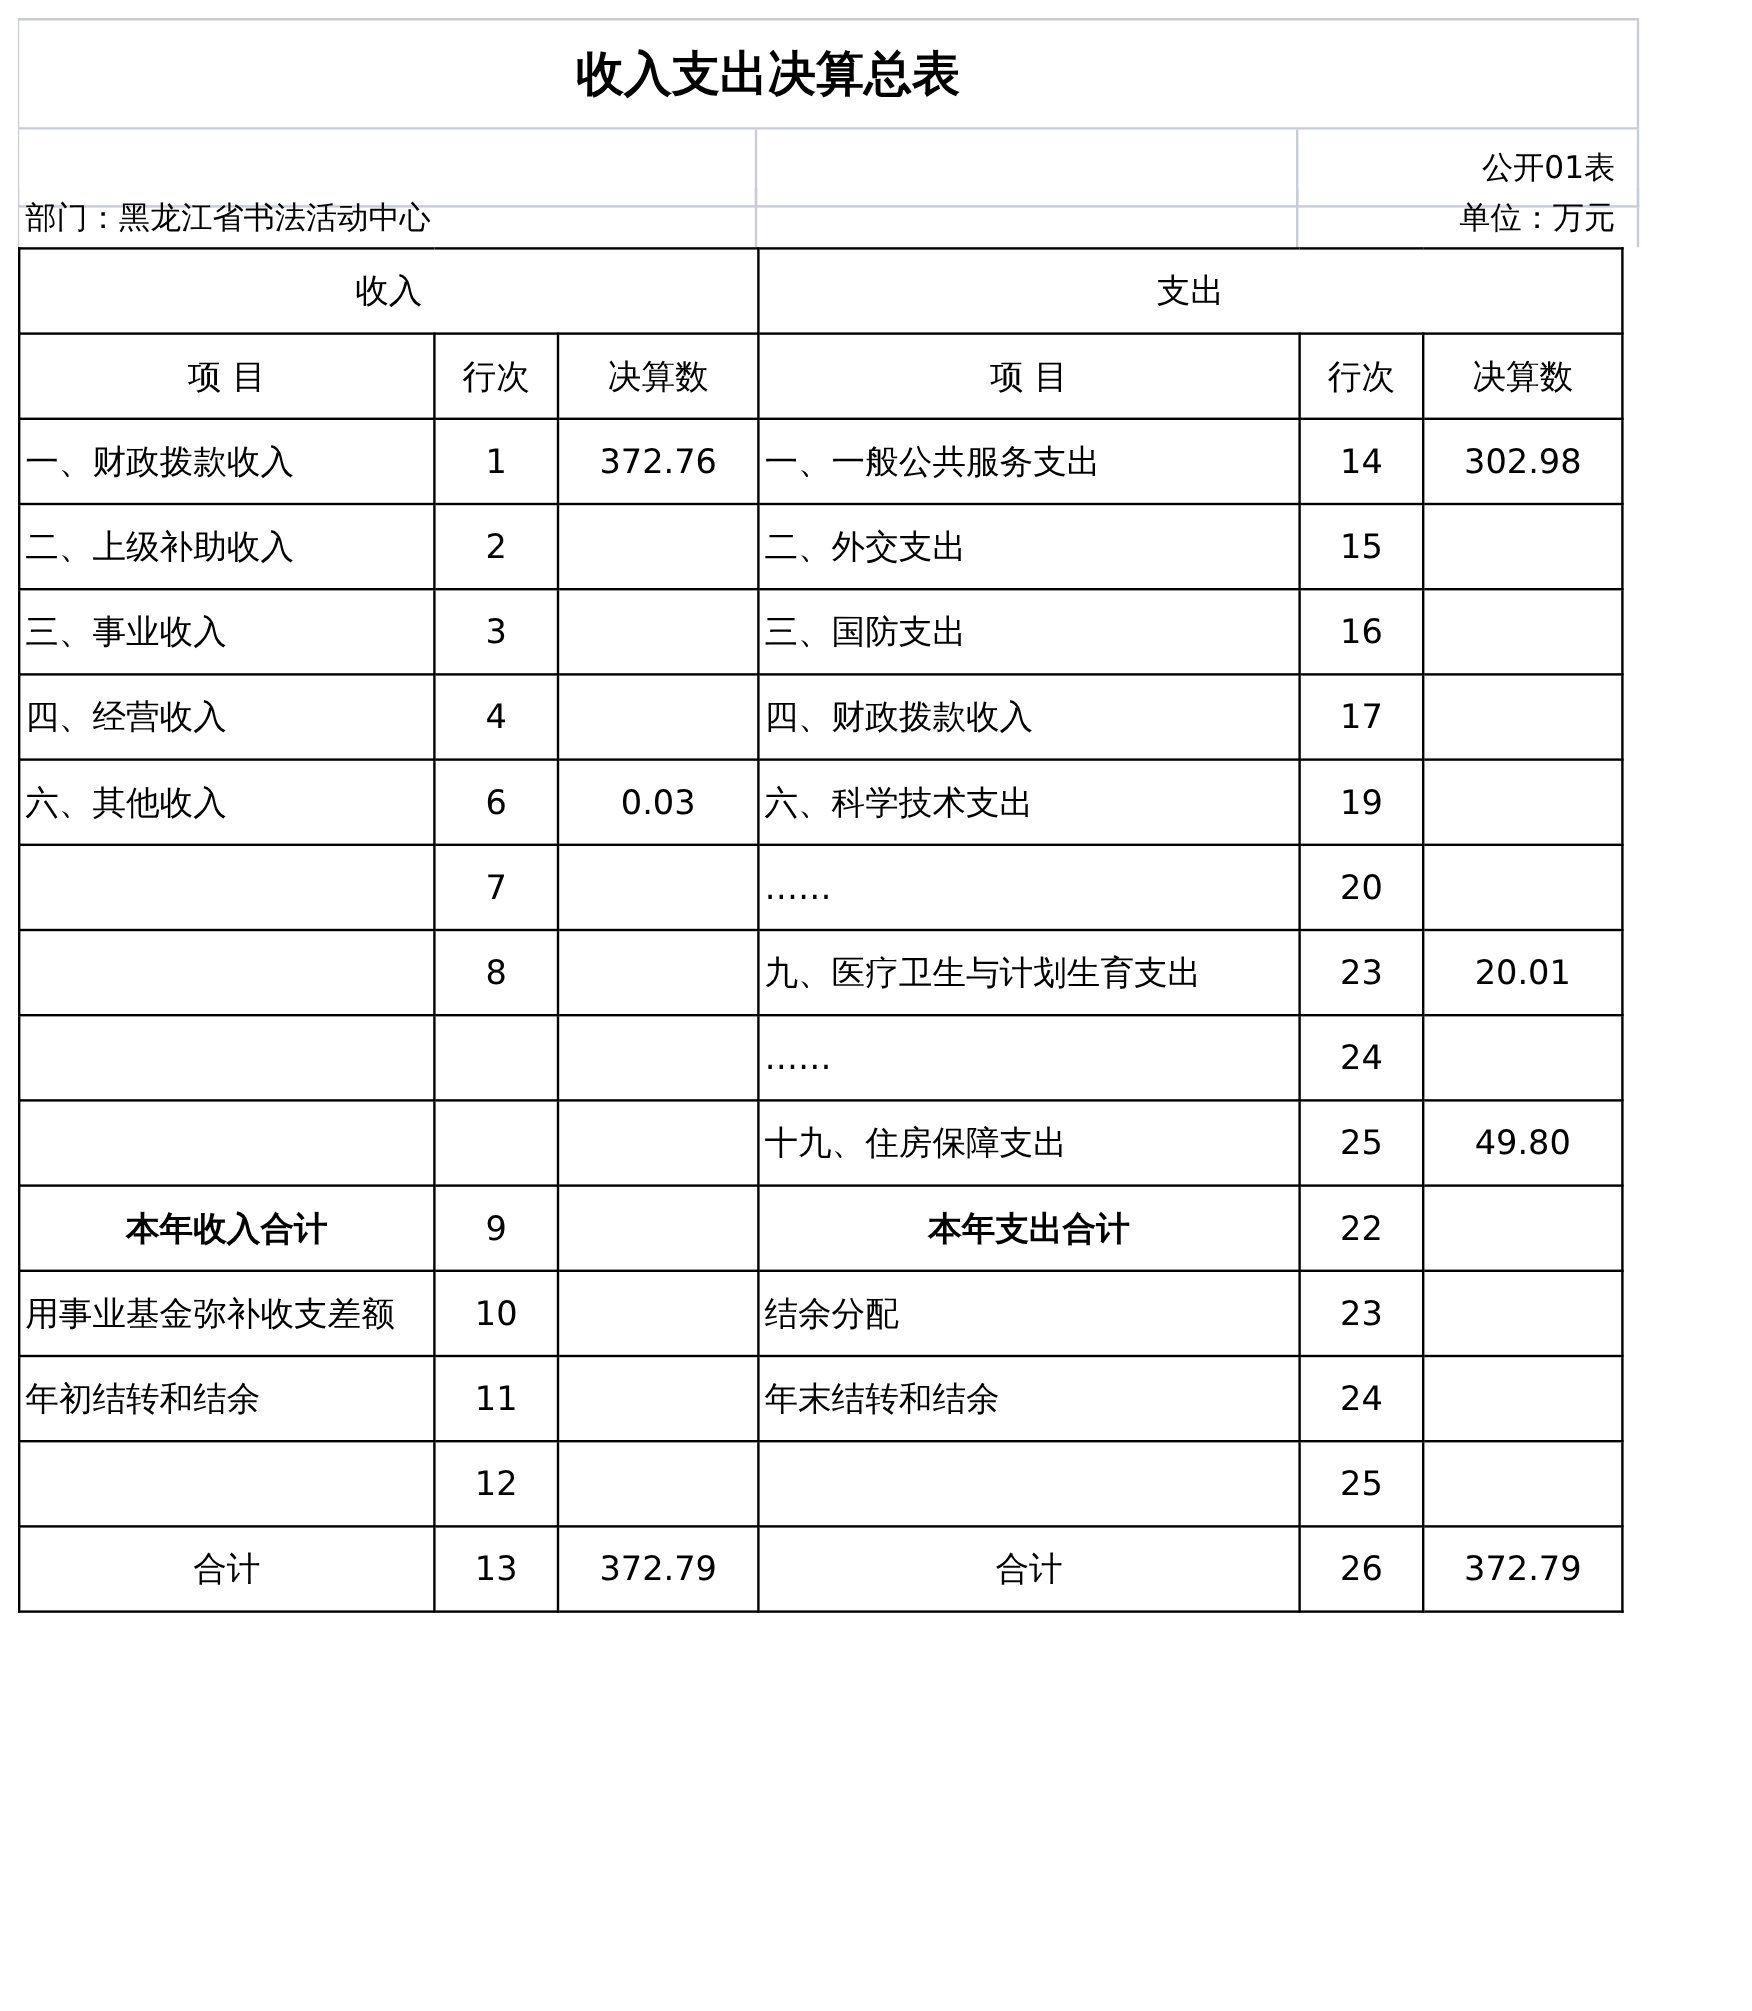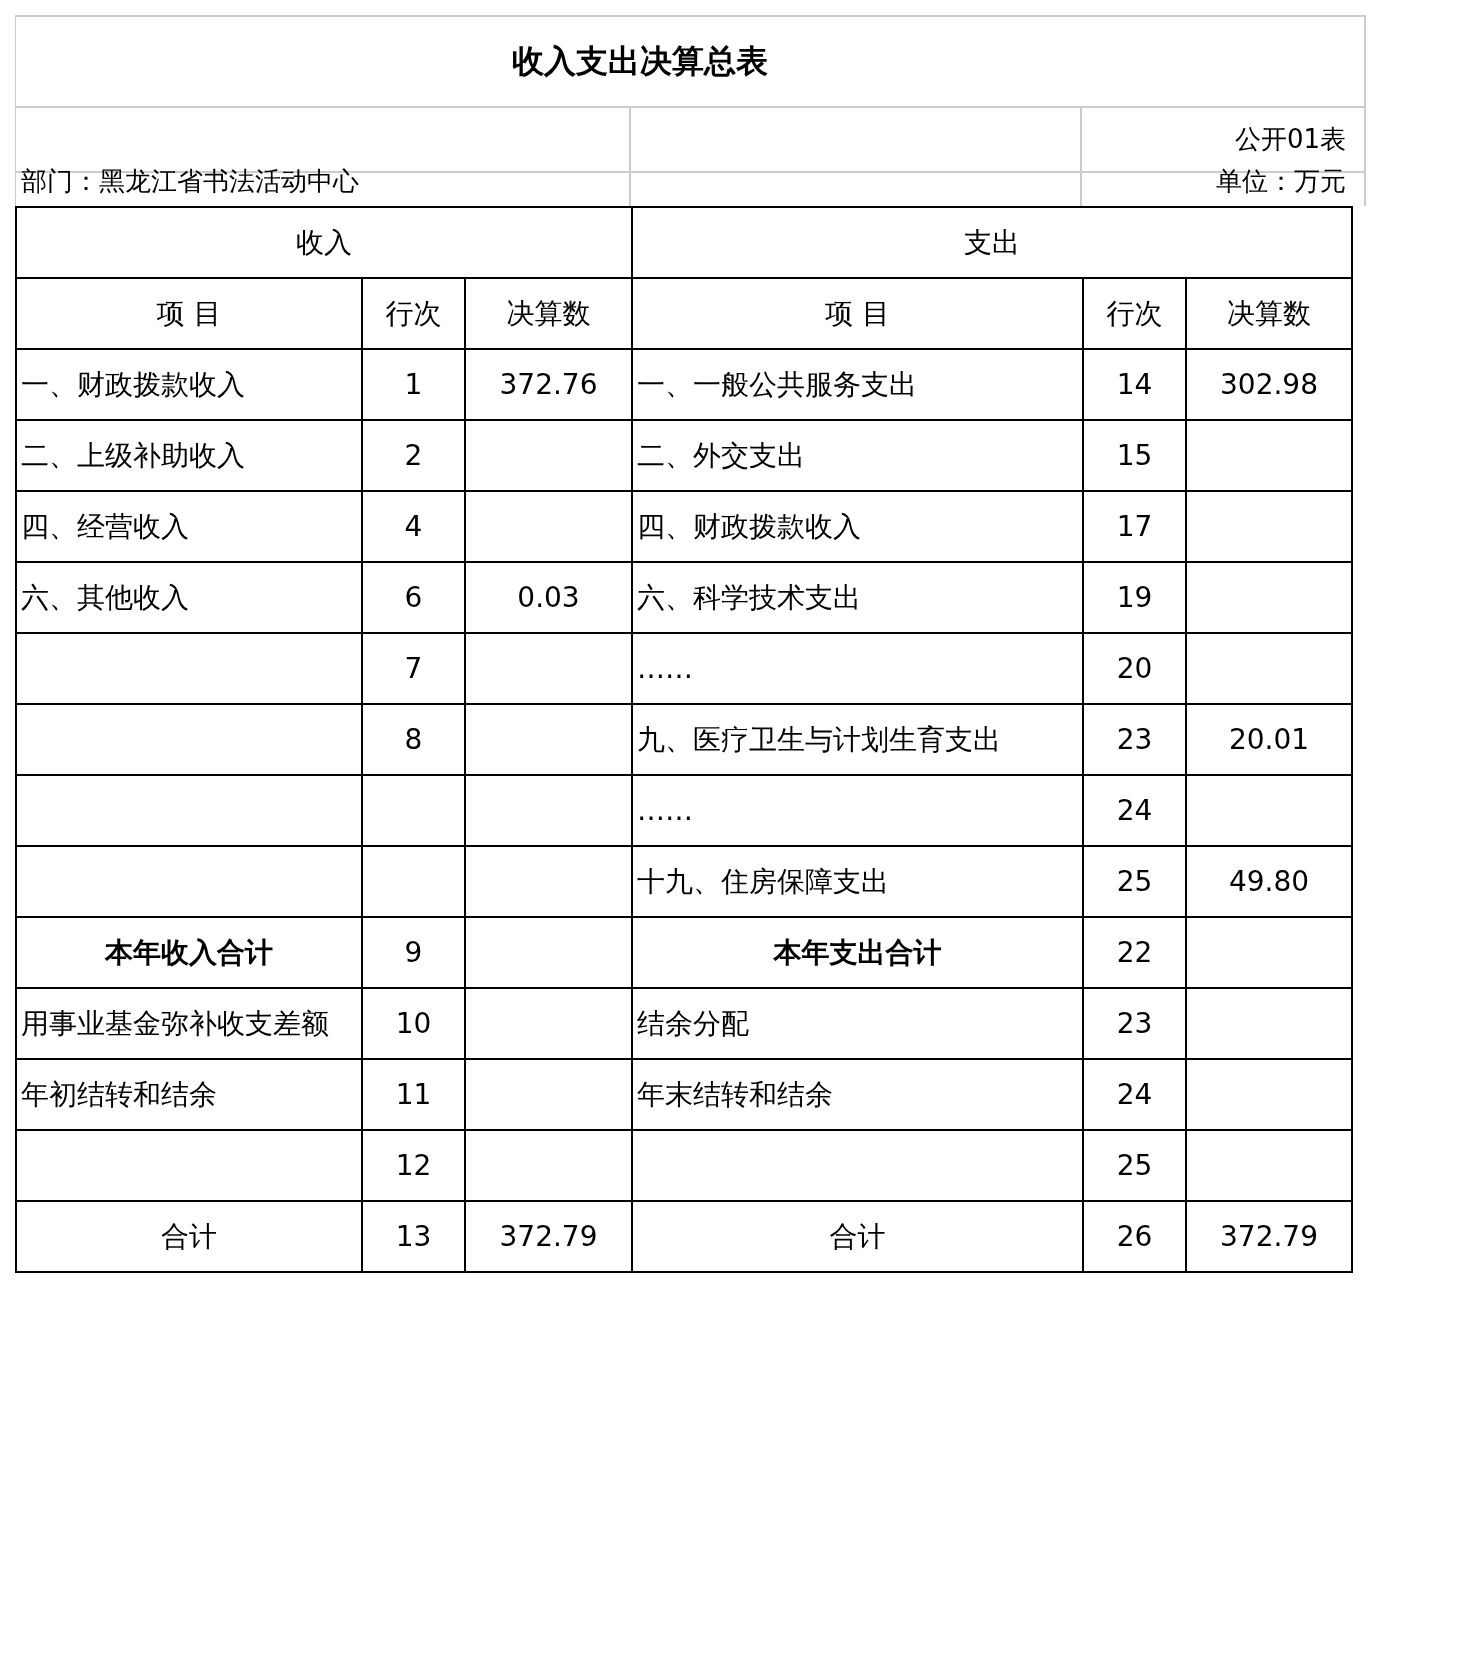--- a/index.html
+++ b/index.html
@@ -1,18 +1,18 @@
 <!DOCTYPE html>
 <html><head>
 <meta charset="utf-8">
 <style>
   html, body { margin: 0; padding: 0; background: #ffffff; }
   body { width: 1460px; height: 1676px; position: relative; font-family: "DejaVu Sans", "Liberation Sans", sans-serif; color: #000; overflow: hidden; }
   .hdr { position: absolute; border-color: #c8ccd8; border-style: solid; border-width: 0; box-sizing: border-box; display: flex; align-items: center; font-size: 26px; }
-  .title { left: 15px; top: 15px; width: 1351px; height: 93px; border-top-width: 2px; border-left-width: 1px; border-right-width: 2px; border-bottom-width: 2px; justify-content: center; font-size: 32px; font-weight: bold; }
+  .title { left: 15px; top: 15px; width: 1351px; height: 93px; border-top-width: 2px; border-left-width: 1px; border-right-width: 2px; border-bottom-width: 2px; justify-content: center; font-size: 40px; font-weight: bold; }
   .title span { position: relative; left: -50px; }
   .r2 { top: 108px; height: 65px; border-bottom-width: 2px; }
   .r3 { top: 157px; height: 49px; }
   .c-a { left: 15px; width: 616px; border-left-width: 1px; border-right-width: 2px; padding-left: 5px; }
   .c-b { left: 631px; width: 451px; border-right-width: 2px; }
   .c-c { left: 1082px; width: 284px; border-right-width: 2px; justify-content: flex-end; padding-right: 18px; }
   table.main { position: absolute; left: 15px; top: 206px; border-collapse: collapse; table-layout: fixed; width: 1336px; }
   table.main td { border: 2px solid #000; height: 71px; padding: 0 4px; font-size: 28px; box-sizing: border-box; white-space: nowrap; overflow: hidden; }
   .center { text-align: center; }
   .left { text-align: left; }
@@ -62,20 +62,28 @@
         <td class="left">一、一般公共服务支出</td>
         <td class="center">14</td>
         <td class="center">302.98</td>
       </tr>
       <tr>
         <td class="left">二、上级补助收入</td>
         <td class="center">2</td>
         <td class="center"></td>
         <td class="left">二、外交支出</td>
         <td class="center">15</td>
+        <td class="center"></td>
+      </tr>
+      <tr>
+        <td class="left">三、事业收入</td>
+        <td class="center">3</td>
+        <td class="center"></td>
+        <td class="left">三、国防支出</td>
+        <td class="center">16</td>
         <td class="center"></td>
       </tr>
       <tr>
         <td class="left">四、经营收入</td>
         <td class="center">4</td>
         <td class="center"></td>
         <td class="left">四、财政拨款收入</td>
         <td class="center">17</td>
         <td class="center"></td>
       </tr>

